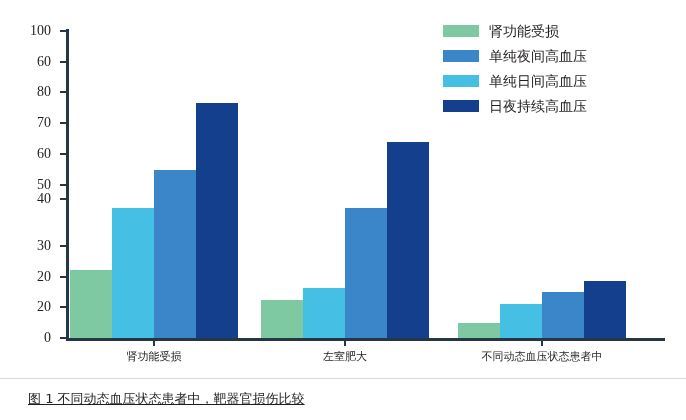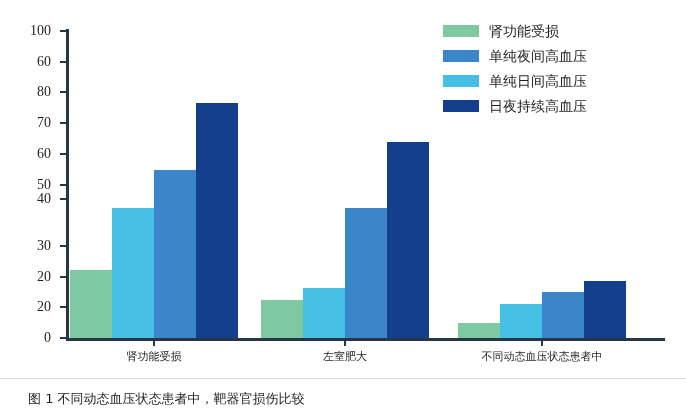--- a/index.html
+++ b/index.html
@@ -138,20 +138,21 @@
   }
   #caption {
     position: absolute;
     left: 28px;
     top: 392px;
     font-family: "DejaVu Sans", "Liberation Sans", sans-serif;
     font-size: 13px;
     color: #231f20;
     white-space: nowrap;
     line-height: 1;
+    text-decoration: underline;
   }
 </style>
 </head>
 <body>
 
 <div id="figure">
 
   <div id="plot">
 
     <div id="axes">

